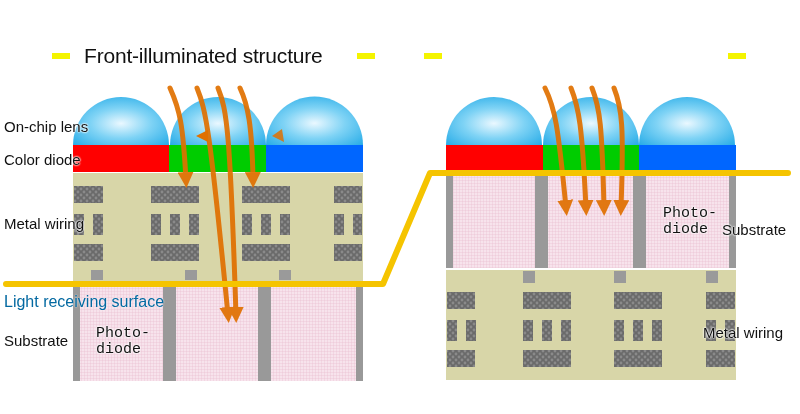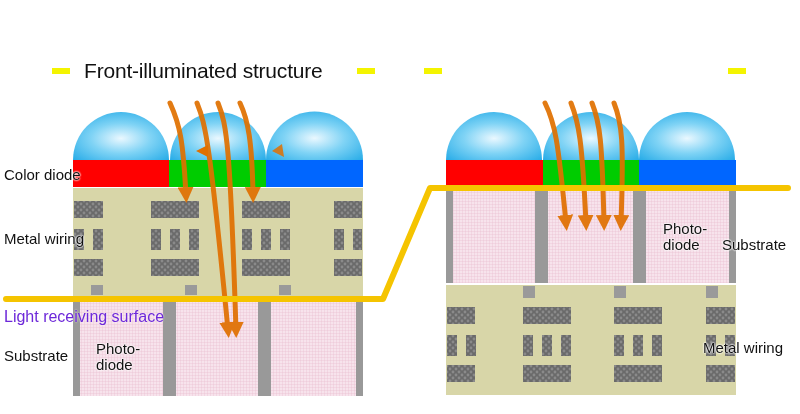--- a/index.html
+++ b/index.html
@@ -1,23 +1,23 @@
 <!DOCTYPE html>
 <html><head>
 <meta charset="utf-8">
 <style>
   html, body { margin: 0; padding: 0; background: #ffffff; }
   body { width: 800px; height: 414px; overflow: hidden; position: relative; font-family: "Liberation Sans", sans-serif; }
-  #stage { position: absolute; left: 0; top: 15px; width: 800px; height: 356px; }
+  #stage { position: absolute; left: 0; top: 0; width: 800px; height: 356px; }
   .txt { position: absolute; white-space: nowrap; color: #111; font-family: "Liberation Sans", sans-serif; }
   .title { font-size: 21px; letter-spacing: -0.2px; }
   .label { font-size: 15px; text-shadow: 0 0 2px #fff, 0 0 2px #fff, 0 0 2px #fff; }
-  .lrs { font-size: 16px; color: #6d28d9; text-shadow: 0 0 2px #fff; }
+  .lrs { font-size: 16px; color: #0369a1; text-shadow: 0 0 2px #fff; }
   .deco { position: absolute; font-size: 7px; color: #d8d800; background: #f4f400; height: 6px; width: 18px; }
-  .pd { line-height: 16px; }
+  .pd { line-height: 16px; font-family: Liberation Mono, monospace; }
 </style>
 </head>
 <body>
 
 <div id="stage">
   <svg id="art" width="800" height="414" viewBox="0 0 800 414" xmlns="http://www.w3.org/2000/svg" style="position:absolute;left:0;top:0;">
     <defs>
       <pattern id="grid" width="3" height="3" patternUnits="userSpaceOnUse">
         <rect width="3" height="3" fill="#f7e3ec"></rect>
         <path d="M0 0 H3 M0 0 V3" stroke="#e6b7c8" stroke-width="0.6"></path>
@@ -147,20 +147,21 @@
     <polyline points="6,284 383,284 430,173 788,173" fill="none" stroke="#f5c400" stroke-width="6" stroke-linecap="round" stroke-linejoin="round"></polyline>
   </svg>
 
   <span class="deco" style="left:52px;top:53px;"></span>
   <span class="deco" style="left:357px;top:53px;"></span>
   <span class="deco" style="left:424px;top:53px;"></span>
   <span class="deco" style="left:728px;top:53px;"></span>
 
   <div class="txt title" style="left:84px;top:44px;">Front-illuminated structure</div>
 
+  <div class="txt label" style="left:4px;top:118px;">On-chip lens</div>
   <div class="txt label" style="left:4px;top:151px;">Color diode</div>
   <div class="txt label" style="left:4px;top:215px;">Metal wiring</div>
   <div class="txt lrs" style="left:4px;top:293px;">Light receiving surface</div>
   <div class="txt label" style="left:4px;top:332px;">Substrate</div>
   <div class="txt label pd" style="left:96px;top:326px;">
     <div>Photo-</div>
     <div>diode</div>
   </div>
 
   <div class="txt label pd" style="left:663px;top:206px;">

